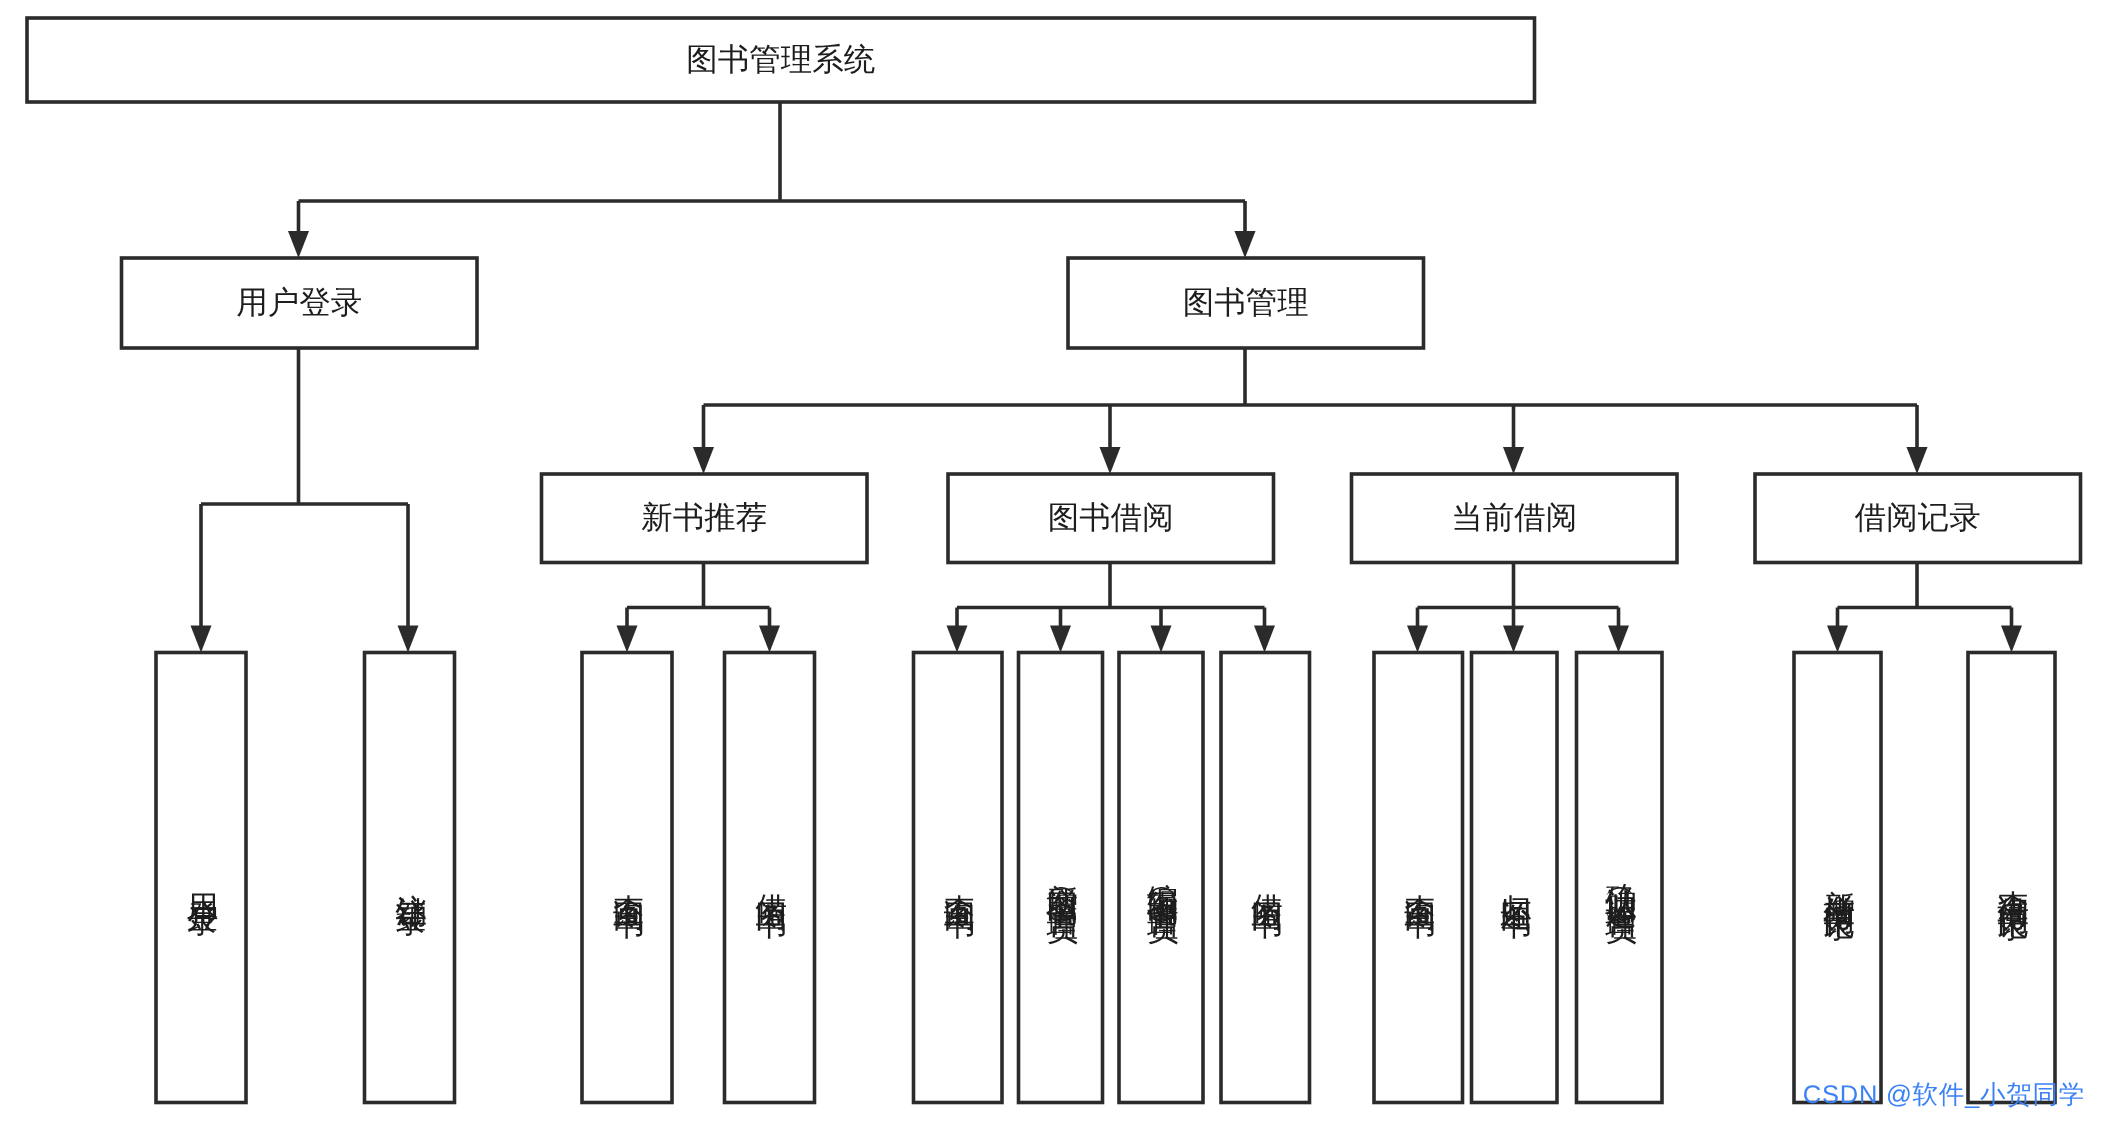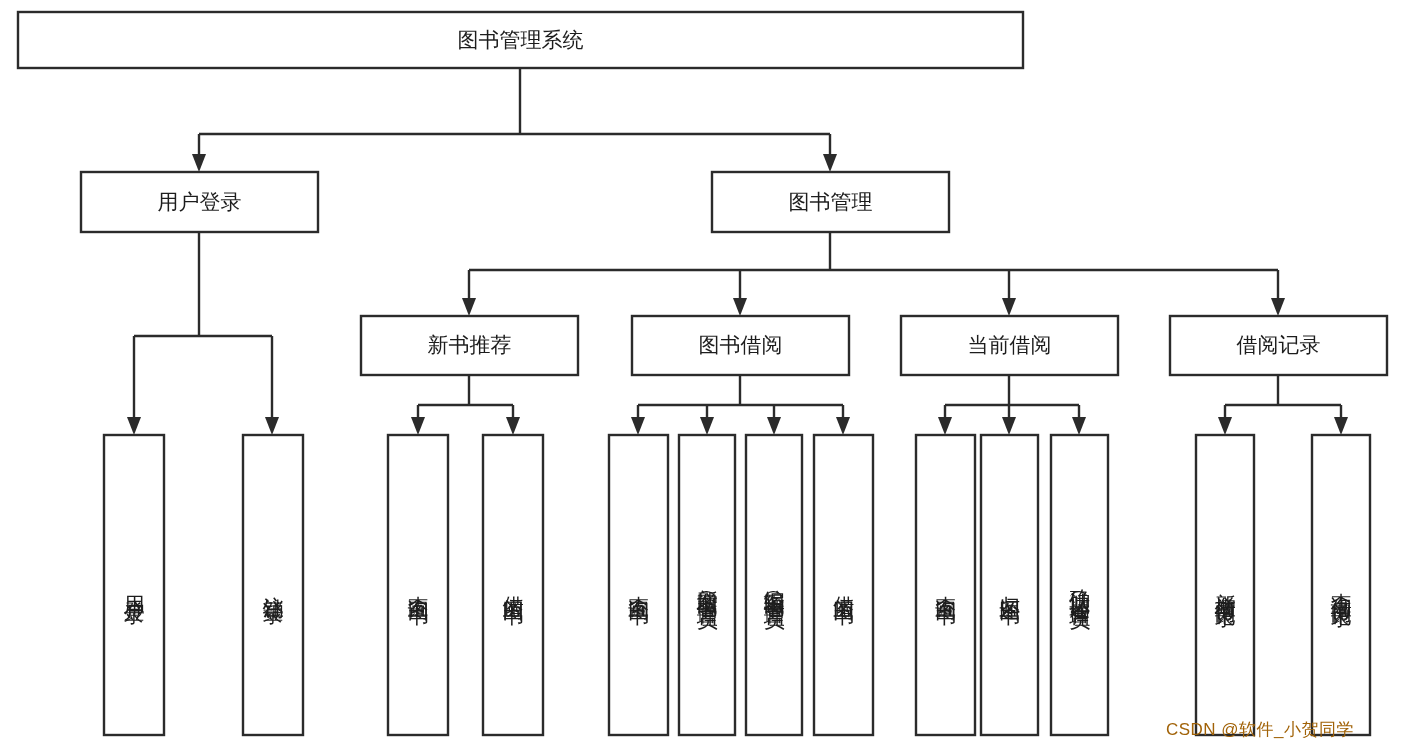--- a/index.html
+++ b/index.html
@@ -11,20 +11,21 @@
     width: 1405px;
     height: 747px;
     font-family: "Liberation Sans", "DejaVu Sans", sans-serif;
     overflow: hidden;
   }
   #diagram-root {
     position: relative;
     width: 1366px;
     height: 747px;
     background: #ffffff;
+    padding-left: 36px;
   }
   svg.diagram-canvas {
     position: absolute;
     top: 0;
     left: 0;
     width: 1405px;
     height: 747px;
     display: block;
   }
   .node-box {
@@ -66,21 +67,21 @@
     justify-content: center;
     pointer-events: none;
     user-select: none;
   }
   .watermark {
     position: absolute;
     right: 12px;
     bottom: 6px;
     font-family: "Liberation Sans", "DejaVu Sans", sans-serif;
     font-size: 17px;
-    color: #a16207;
+    color: #3b82f6;
     white-space: nowrap;
     letter-spacing: 0.5px;
   }
 </style>
 </head>
 <body>
 
 <div id="diagram-root">
 
   <svg class="diagram-canvas" viewBox="0 0 1405 747">

